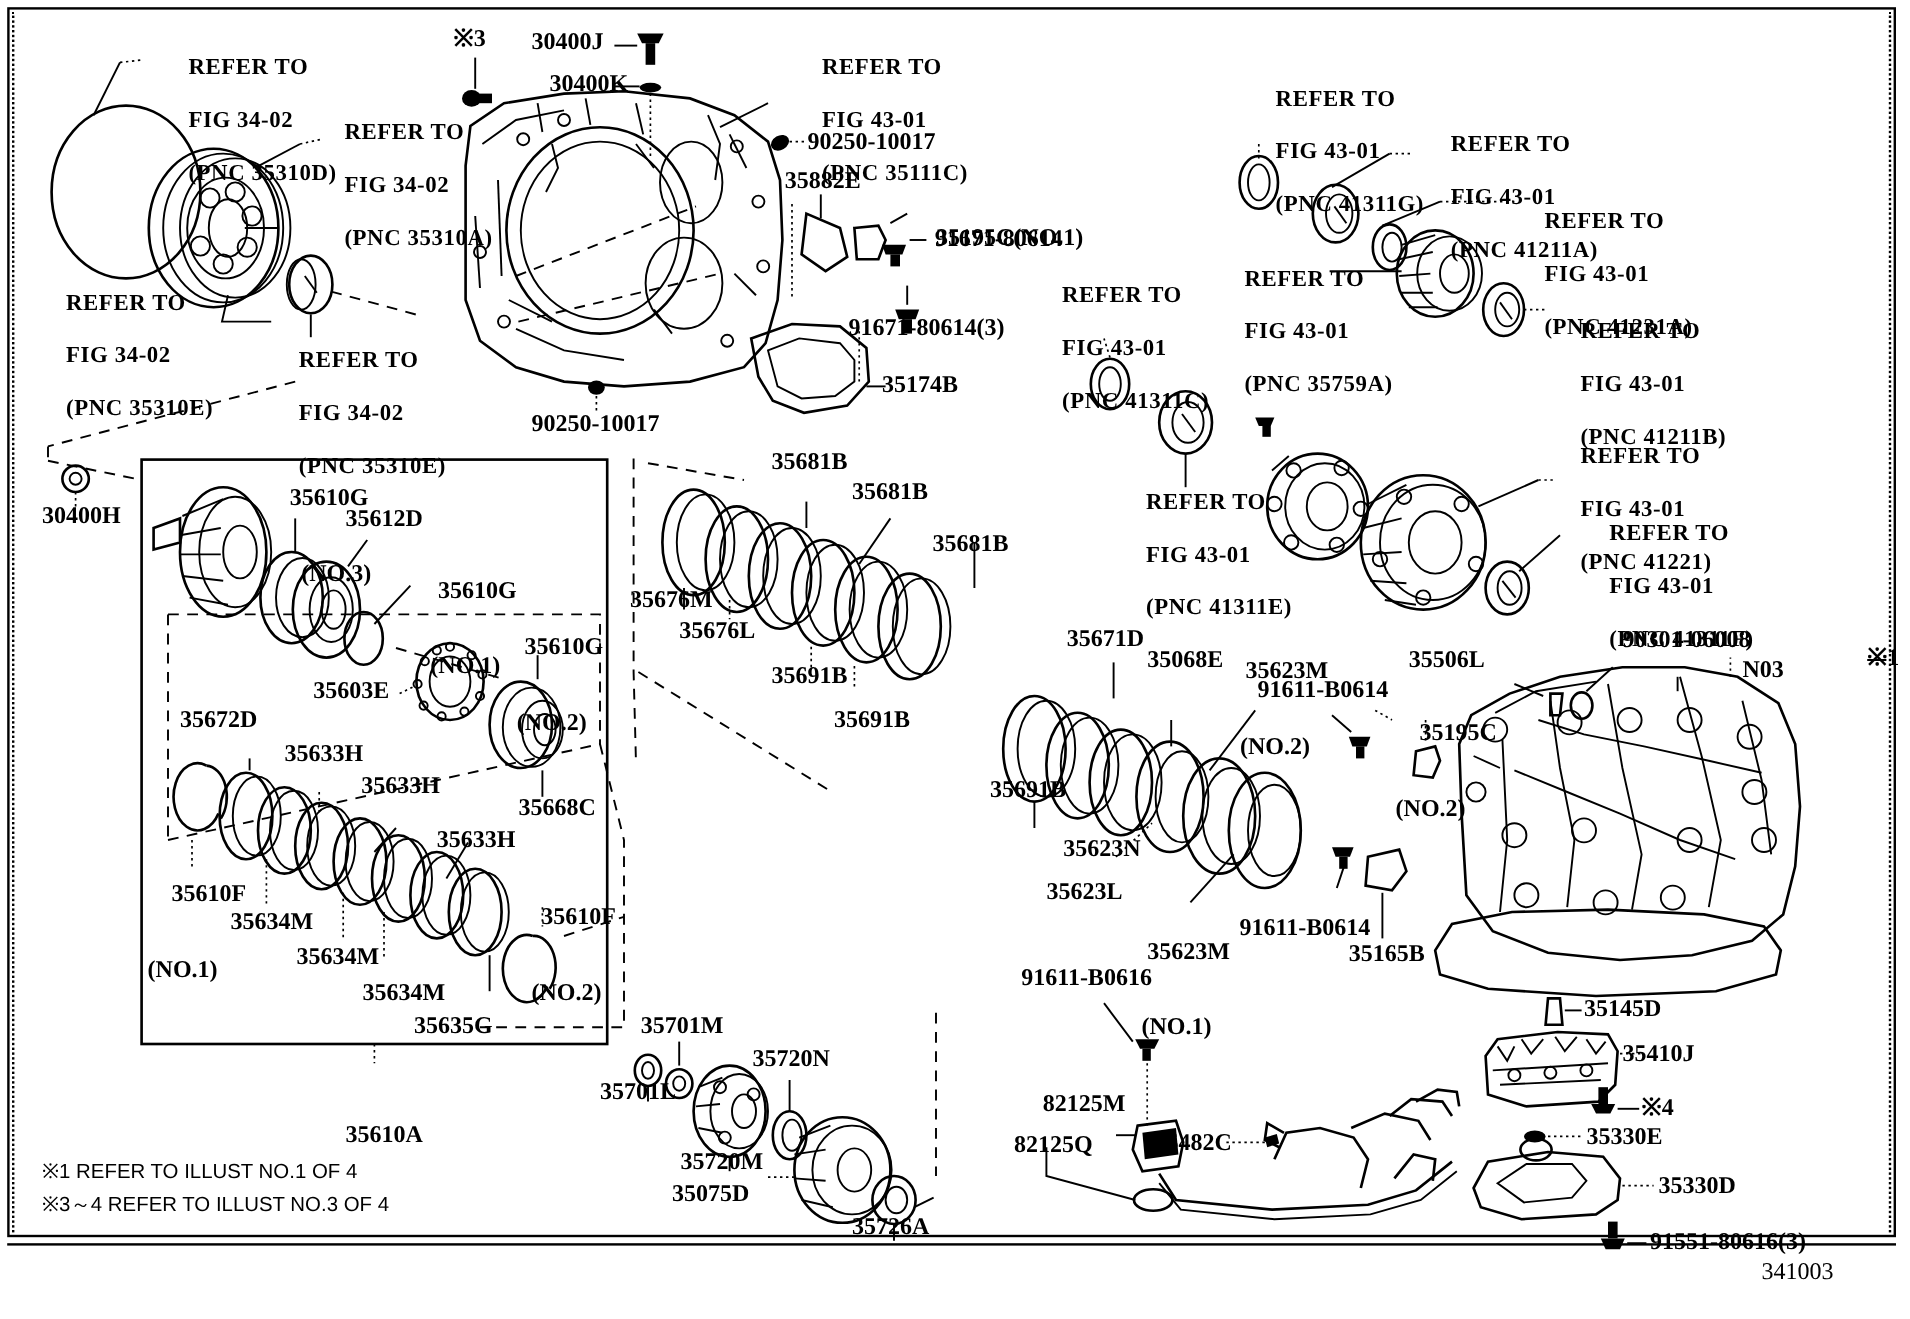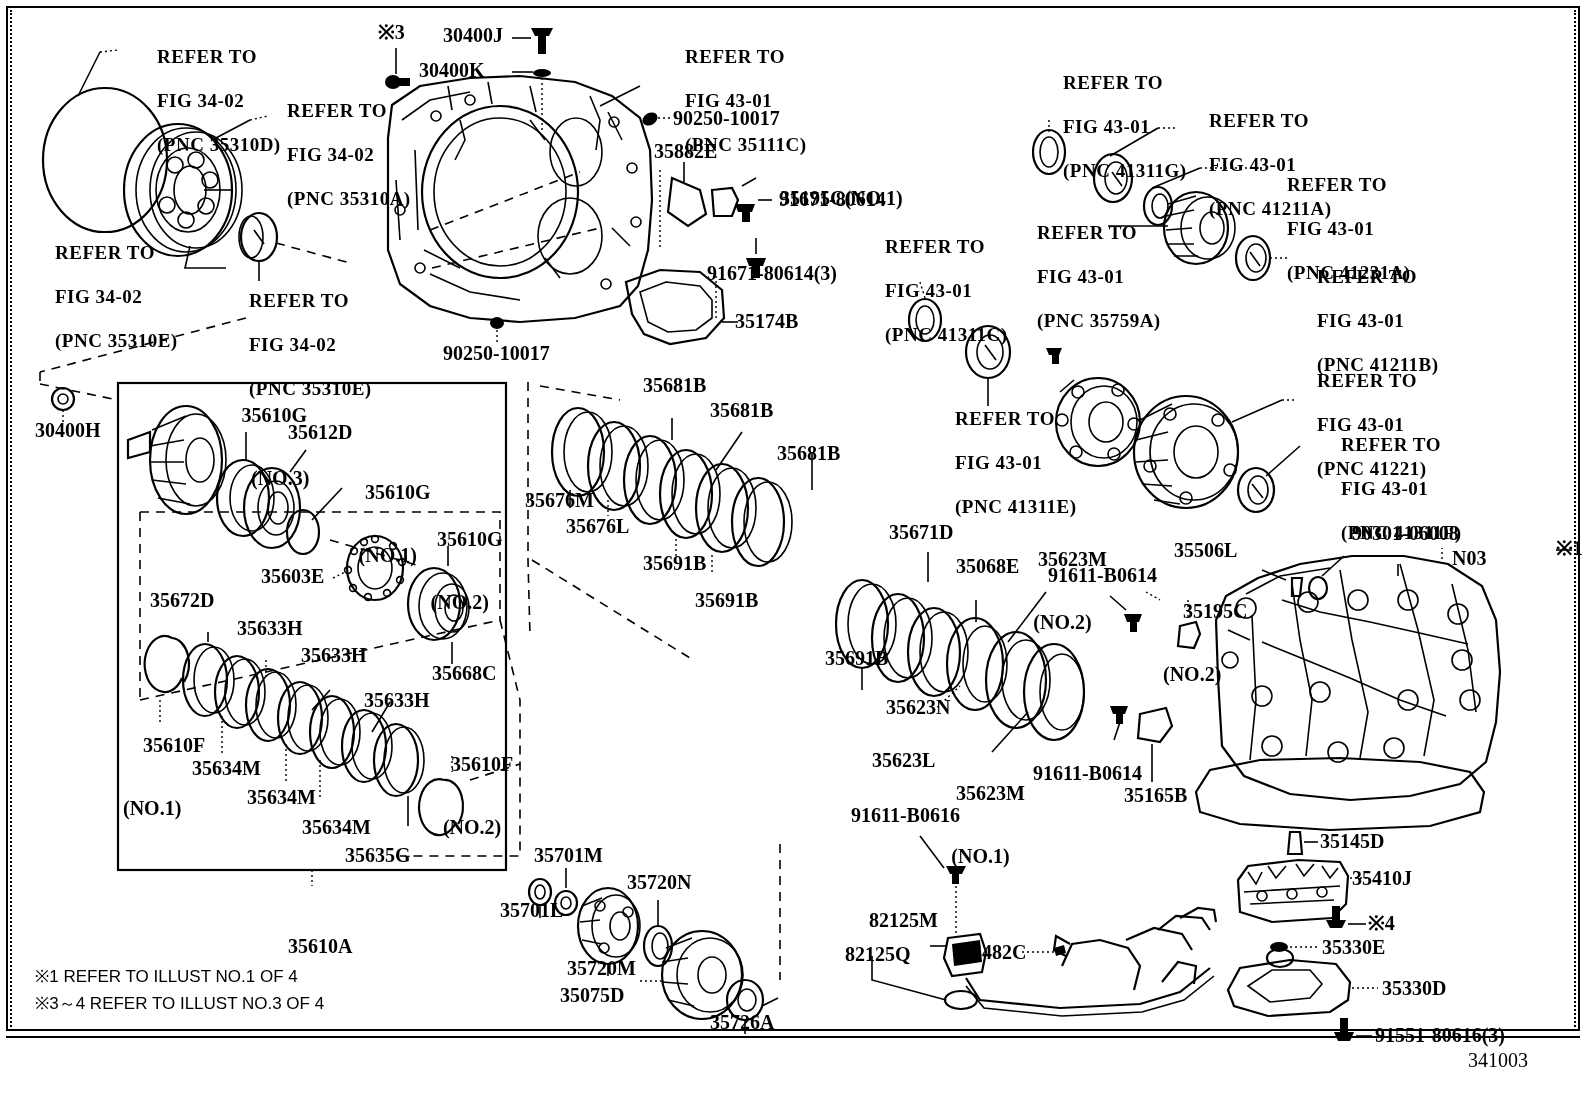--- a/index.html
+++ b/index.html
@@ -638,21 +638,21 @@
     <span class="pnc">(PNC 41221)</span>
   </div>
 
   <div class="lbl refer" style="left:1320px;top:412px;">
     <span>REFER TO</span><br>
     <span>FIG 43-01</span><br>
     <span class="pnc">(PNC 41311F)</span>
   </div>
 
   <div class="lbl" style="left:443px;top:25px;">30400J</div>
-  <div class="lbl" style="left:419px;top:60px;">30400K</div>
+  <div class="lbl" style="left:458px;top:60px;">30400K</div>
   <div class="lbl" style="left:673px;top:108px;">90250-10017</div>
   <div class="lbl" style="left:443px;top:343px;">90250-10017</div>
   <div class="lbl" style="left:654px;top:141px;">35882E</div>
   <div class="lbl" style="left:760px;top:167px;">
     <span>35195C</span><span class="sm">(NO.1)</span>
   </div>
   <div class="lbl" style="left:779px;top:189px;">91671-80614</div>
   <div class="lbl" style="left:707px;top:235px;margin-top:28px;">91671-80614(3)</div>
   <div class="lbl" style="left:735px;top:311px;">35174B</div>
   <div class="lbl" style="left:35px;top:420px;">30400H</div>
@@ -693,31 +693,31 @@
   <div class="lbl" style="left:525px;top:490px;">35676M</div>
   <div class="lbl" style="left:566px;top:516px;">35676L</div>
   <div class="lbl" style="left:643px;top:375px;">35681B</div>
   <div class="lbl" style="left:710px;top:400px;">35681B</div>
   <div class="lbl" style="left:777px;top:443px;">35681B</div>
   <div class="lbl" style="left:643px;top:553px;">35691B</div>
   <div class="lbl" style="left:695px;top:590px;">35691B</div>
   <div class="lbl" style="left:825px;top:648px;">35691B</div>
 
   <div class="lbl" style="left:889px;top:522px;">35671D</div>
-  <div class="lbl" style="left:956px;top:556px;">35068E</div>
+  <div class="lbl" style="left:956px;top:540px;">35068E</div>
   <div class="lbl" style="left:1018px;top:528px;">
     <span>35623M</span><br>
     <span class="sm" style="display:block;text-align:center;">(NO.2)</span>
   </div>
   <div class="lbl" style="left:936px;top:762px;">
     <span>35623M</span><br>
     <span class="sm" style="display:block;text-align:center;">(NO.1)</span>
   </div>
   <div class="lbl" style="left:886px;top:697px;">35623N</div>
-  <div class="lbl" style="left:872px;top:750px;">35623L</div>
+  <div class="lbl" style="left:872px;top:733px;">35623L</div>
   <div class="lbl" style="left:1048px;top:565px;">91611-B0614</div>
   <div class="lbl" style="left:1033px;top:763px;">91611-B0614</div>
   <div class="lbl" style="left:851px;top:805px;">91611-B0616</div>
   <div class="lbl" style="left:1163px;top:580px;">
     <span>35195C</span><br>
     <span class="sm" style="display:block;">(NO.2)</span>
   </div>
   <div class="lbl" style="left:1124px;top:785px;">35165B</div>
   <div class="lbl" style="left:1174px;top:540px;">35506L</div>
   <div class="lbl" style="left:1352px;top:523px;">90301-06008</div>

